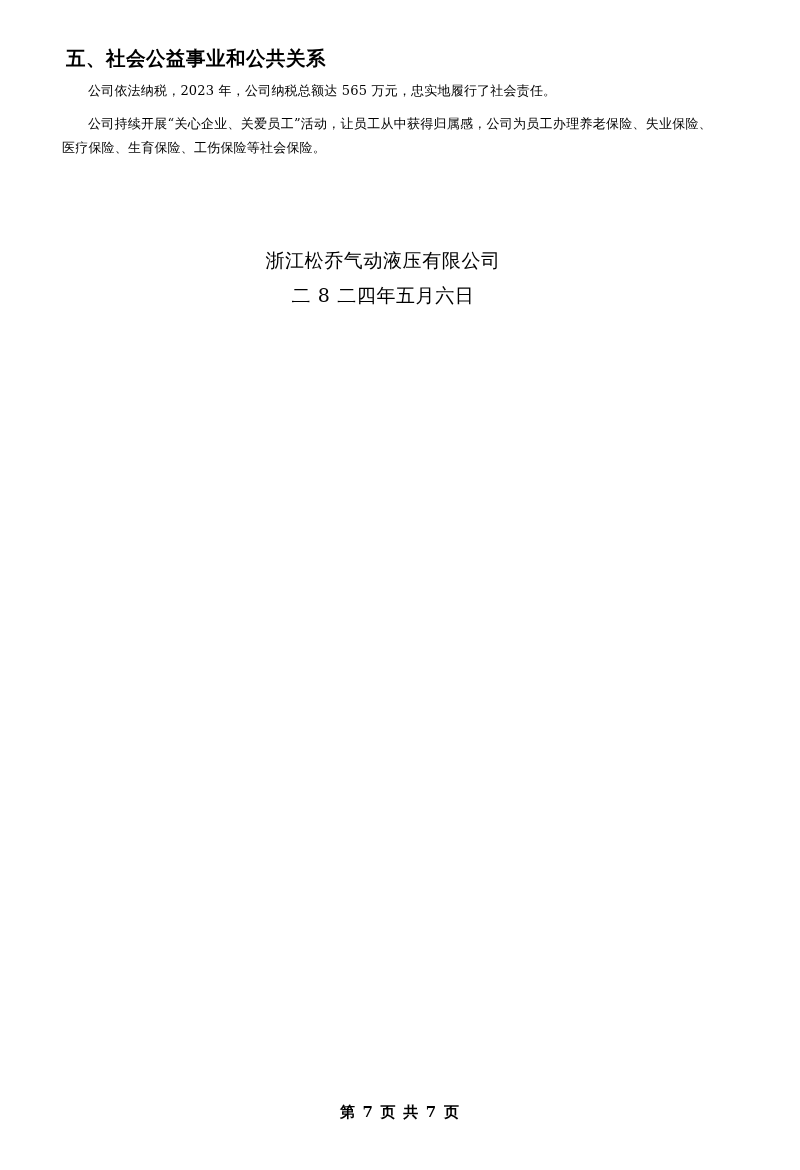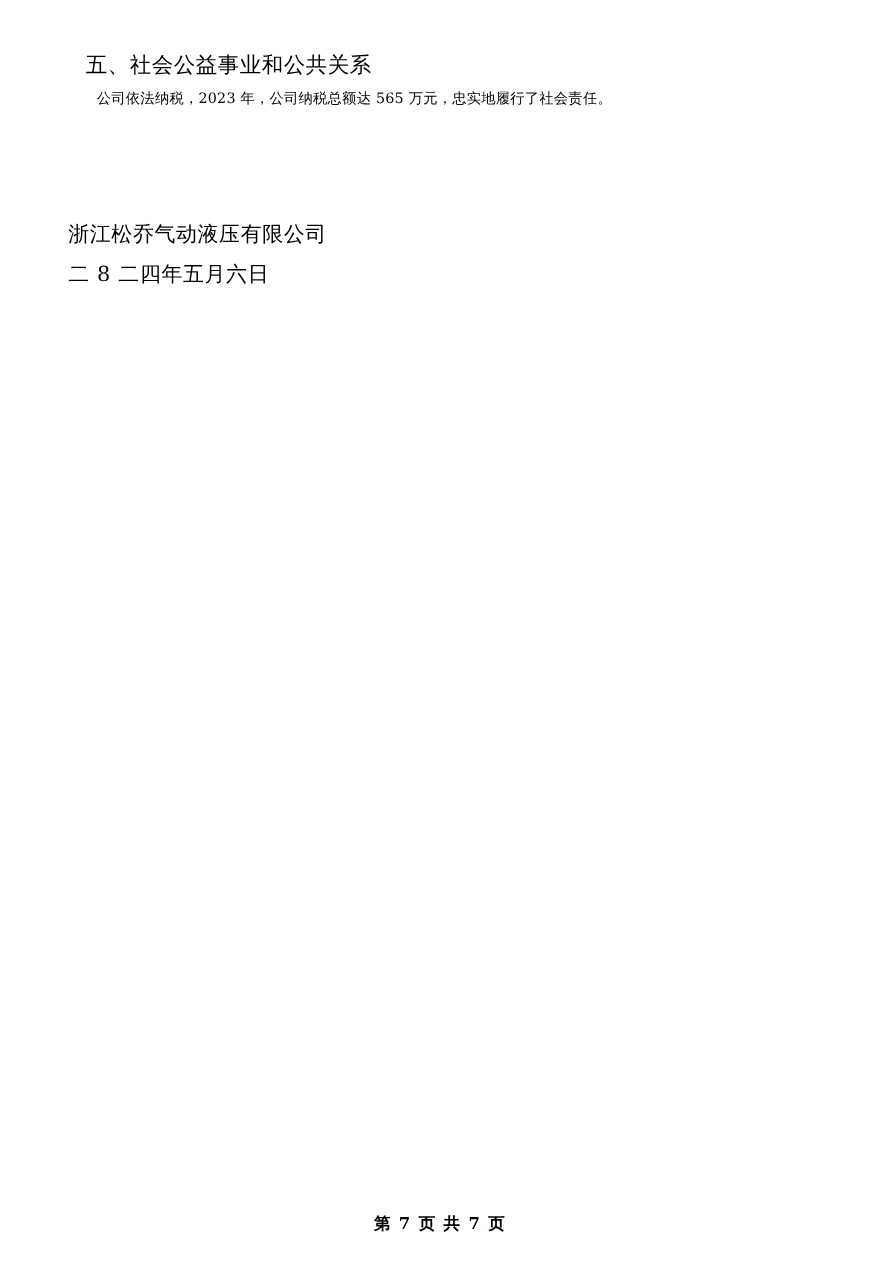--- a/index.html
+++ b/index.html
@@ -19,46 +19,46 @@
     position: relative;
     width: 800px;
     height: 1170px;
     box-sizing: border-box;
     padding: 44px 96px 0 62px;
   }
   .doc-body {
     width: 650px;
   }
   .section-heading {
-    font-weight: normal;
+    font-weight: bold;
     font-size: 19.5px;
     line-height: 1.5;
     letter-spacing: 0.5px;
-    margin: 0 0 6px 16px;
+    margin: 0 0 6px 4px;
   }
   p.para {
     font-size: 13px;
     line-height: 1.78;
     margin: 0;
     text-align: justify;
     text-justify: inter-ideograph;
     letter-spacing: 0.2px;
   }
   p.indent {
     text-indent: 2em;
   }
   .gap-small {
     height: 10px;
   }
   .gap-block {
     height: 38px;
   }
   .signature {
     margin-top: 46px;
-    text-align: left;
+    text-align: center;
     font-size: 19px;
     line-height: 1.85;
     padding-right: 8px;
   }
   .sig-line {
     display: block;
     letter-spacing: 0.6px;
   }
   .footer {
     position: absolute;
@@ -77,20 +77,21 @@
 
 <div class="page">
   <div class="doc-body">
 
     <h2 class="section-heading">五、社会公益事业和公共关系</h2>
 
     <p class="para indent">公司依法纳税，2023 年，公司纳税总额达 565 万元，忠实地履行了社会责任。</p>
 
     <div class="gap-small"></div>
 
+    <p class="para indent">公司持续开展“关心企业、关爱员工”活动，让员工从中获得归属感，公司为员工办理养老保险、失业保险、医疗保险、生育保险、工伤保险等社会保险。</p>
 
     <div class="gap-block"></div>
 
 
     <div class="signature">
       <span class="sig-line">浙江松乔气动液压有限公司</span>
       <span class="sig-line">二 8 二四年五月六日</span>
     </div>
 
   </div>

